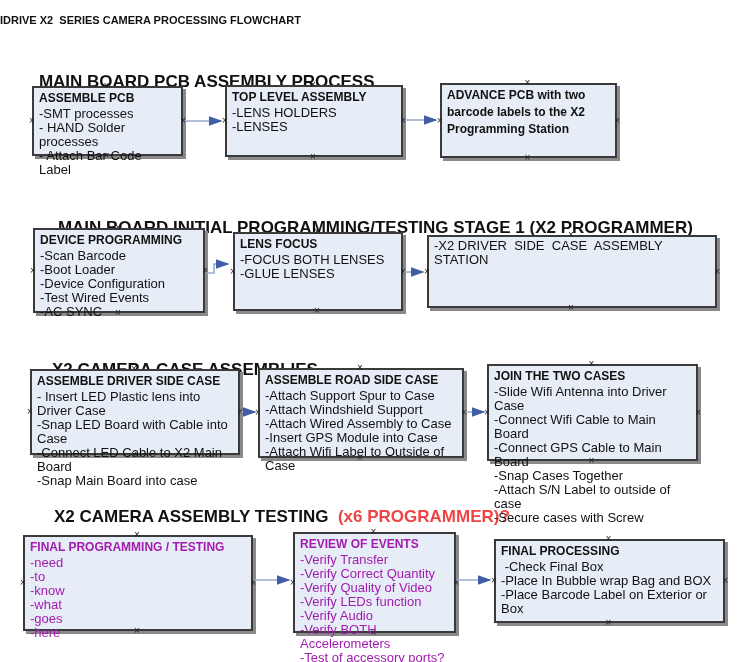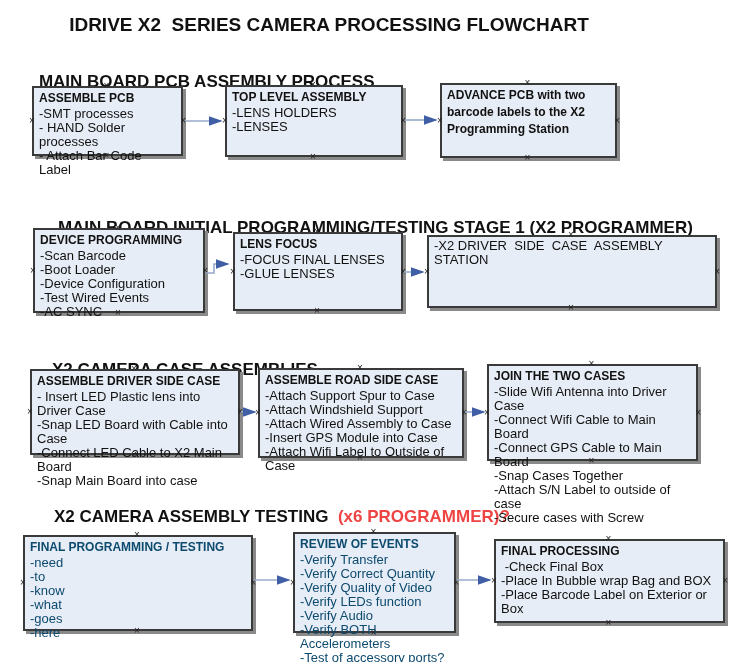--- a/index.html
+++ b/index.html
@@ -2,36 +2,36 @@
 <html><head>
 <meta charset="utf-8">
 <title>IDRIVE X2 Series Camera Processing Flowchart</title>
 <style>
   html,body{margin:0;padding:0;background:#ffffff;}
   .canvas{
     position:relative;width:747px;height:662px;background:#ffffff;overflow:hidden;
     font-family:"Liberation Sans", sans-serif;color:#111111;
   }
   .page-title{
-    position:absolute;top:14px;left:0;width:658px;text-align:center;
-    font-size:19px;font-weight:bold;white-space:pre;color:#111;
+    position:absolute;top:14px;left:0;width:658px;text-align:left;
+    font-size:11px;font-weight:bold;white-space:pre;color:#111;
   }
   .sec-heading{
     position:absolute;font-size:17px;font-weight:bold;white-space:pre;color:#111;
   }
   .sec-heading .red-part{color:#ef4444;}
   .fbox{
     position:absolute;box-sizing:border-box;
     background:#e7edf6;border:2px solid #3a3a3a;
     box-shadow:3px 3px 0 #8a8a8a;
     padding:2px 5px 2px 5px;
   }
   .fbox-title{font-size:12px;font-weight:bold;line-height:17px;white-space:pre-wrap;}
   .fbox-item{font-size:13px;line-height:14px;white-space:pre-wrap;}
-  .fbox.red-box .fbox-title,.fbox.red-box .fbox-item{color:#0c4a6e;}
+  .fbox.red-box .fbox-title,.fbox.red-box .fbox-item{color:#a21caf;}
   .cp{
     position:absolute;font-size:10px;line-height:8px;color:#222;font-weight:normal;
     pointer-events:none;
   }
   .cp-top{top:-6px;left:calc(50% - 4px);}
   .cp-bottom{bottom:-6px;left:calc(50% - 4px);}
   .cp-left{left:-5px;top:calc(50% - 4px);}
   .cp-right{right:-5px;top:calc(50% - 4px);}
   .overlay{position:absolute;left:0;top:0;pointer-events:none;}
   .overlay line,.overlay polyline{pointer-events:stroke;}
@@ -93,21 +93,21 @@
     <div class="fbox-item">-Test Wired Events</div>
     <div class="fbox-item">-AC SYNC</div>
   <span class="cp cp-top">×</span>
       <span class="cp cp-bottom">×</span>
       <span class="cp cp-left">×</span>
       <span class="cp cp-right">×</span>
     </div>
 
   <div class="fbox" style="left:233px;top:232px;width:170px;height:79px;">
     <div class="fbox-title">LENS FOCUS</div>
-    <div class="fbox-item">-FOCUS FINAL LENSES</div>
+    <div class="fbox-item">-FOCUS BOTH LENSES</div>
     <div class="fbox-item">-GLUE LENSES</div>
   <span class="cp cp-top">×</span>
       <span class="cp cp-bottom">×</span>
       <span class="cp cp-left">×</span>
       <span class="cp cp-right">×</span>
     </div>
 
   <div class="fbox" style="left:427px;top:235px;width:290px;height:73px;">
     <div class="fbox-item">-X2 DRIVER  SIDE  CASE  ASSEMBLY STATION</div>
   <span class="cp cp-top">×</span>

